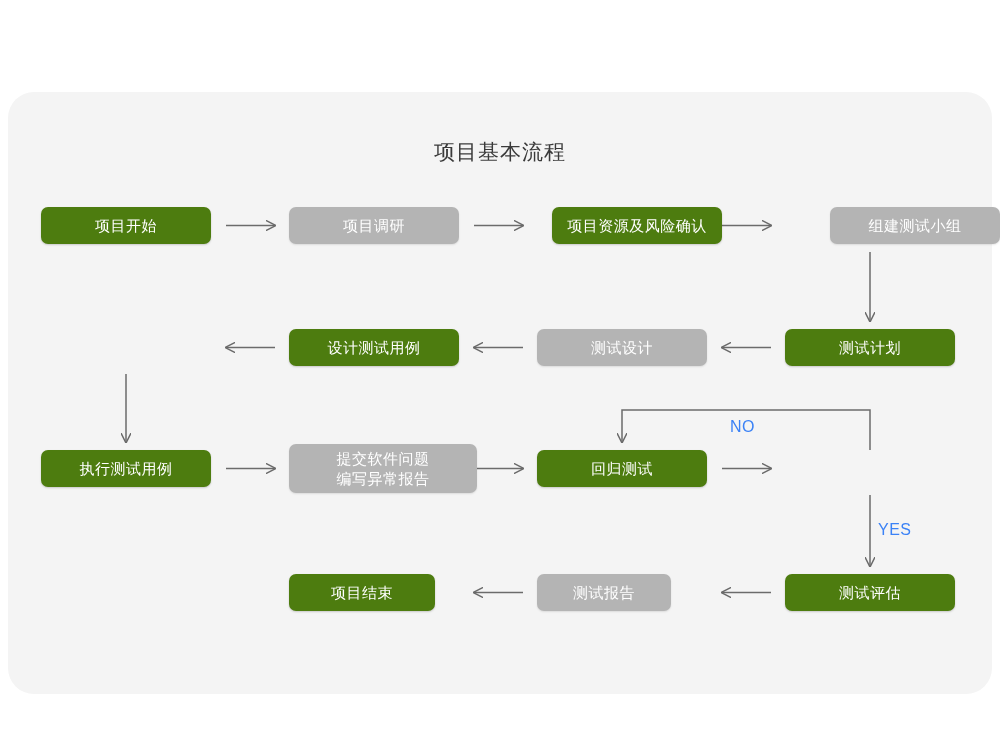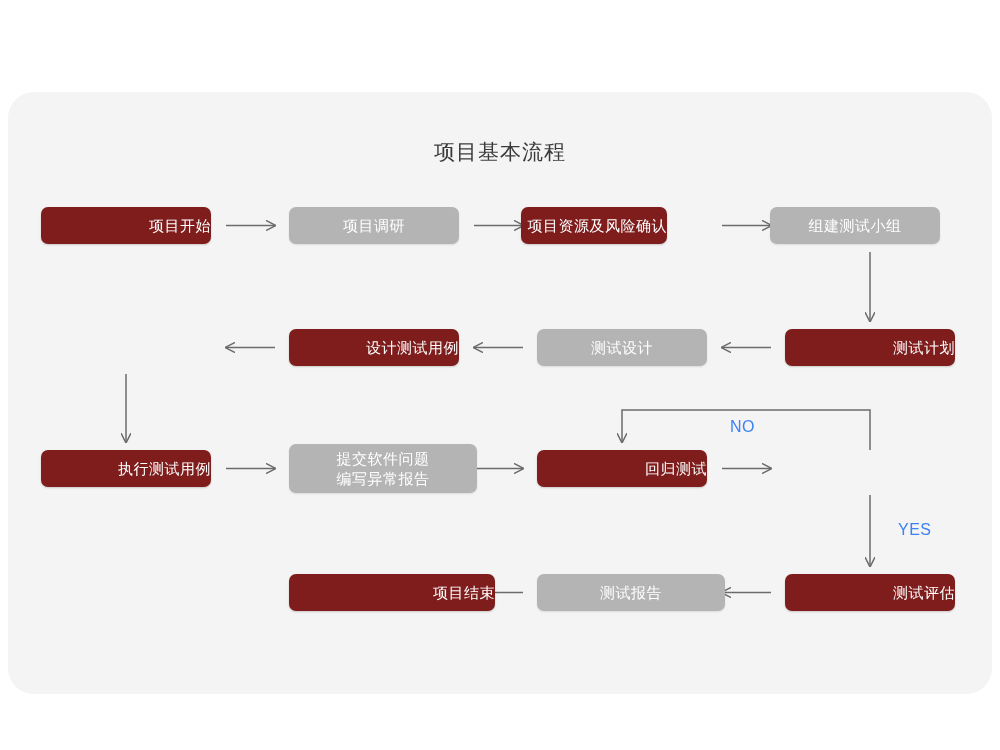--- a/index.html
+++ b/index.html
@@ -50,23 +50,22 @@
     align-items: center;
     justify-content: center;
     text-align: center;
     font-size: 15px;
     line-height: 20px;
     letter-spacing: 0.5px;
     color: #ffffff;
     user-select: none;
   }
   .node.purple {
-    background: #7f1d1d;
+    background: #4d7c0f;
     box-shadow: 0 1px 2px rgba(0,0,0,0.18);
-    justify-content: flex-end;
   }
   .node.gray {
     background: #b4b4b4;
     box-shadow: 0 1px 2px rgba(0,0,0,0.10);
   }
   .node .txt { display: block; white-space: pre-line; }
 
   
   .conn {
     position: absolute;
@@ -120,35 +119,35 @@
 
         <line x1="870" y1="495" x2="870" y2="566"></line>
 
         <line x1="771" y1="592.5" x2="722" y2="592.5"></line>
         <line x1="523" y1="592.5" x2="474" y2="592.5"></line>
       </g>
     </svg>
   </div>
 
   <div class="edge-label" style="left:730px; top:418px;">NO</div>
-  <div class="edge-label" style="left:878px; top:521px;margin-left:20px;">YES</div>
+  <div class="edge-label" style="left:878px; top:521px;">YES</div>
 
   <div class="node purple" style="left:41px;  top:207px; width:170px; height:37px;">
     <span class="txt">项目开始</span>
   </div>
 
   <div class="node gray" style="left:289px; top:207px; width:170px; height:37px;">
     <span class="txt">项目调研</span>
   </div>
 
-  <div class="node purple" style="left:521px; top:207px; width:146px; height:37px;">
+  <div class="node purple" style="left:552px; top:207px; width:170px; height:37px;">
     <span class="txt">项目资源及风险确认</span>
   </div>
 
-  <div class="node gray" style="left:770px; top:207px; width:170px; height:37px;">
+  <div class="node gray" style="left:830px; top:207px; width:170px; height:37px;">
     <span class="txt">组建测试小组</span>
   </div>
 
   <div class="node purple" style="left:785px; top:329px; width:170px; height:37px;">
     <span class="txt">测试计划</span>
   </div>
 
   <div class="node gray" style="left:537px; top:329px; width:170px; height:37px;">
     <span class="txt">测试设计</span>
   </div>
@@ -169,21 +168,21 @@
 
   <div class="node purple" style="left:537px; top:450px; width:170px; height:37px;">
     <span class="txt">回归测试</span>
   </div>
 
 
   <div class="node purple" style="left:785px; top:574px; width:170px; height:37px;">
     <span class="txt">测试评估</span>
   </div>
 
-  <div class="node gray" style="left:537px; top:574px; width:188px; height:37px;">
+  <div class="node gray" style="left:537px; top:574px; width:134px; height:37px;">
     <span class="txt">测试报告</span>
   </div>
 
-  <div class="node purple" style="left:289px; top:574px; width:206px; height:37px;">
+  <div class="node purple" style="left:289px; top:574px; width:146px; height:37px;">
     <span class="txt">项目结束</span>
   </div>
 
 </div>
 
 </body></html>

